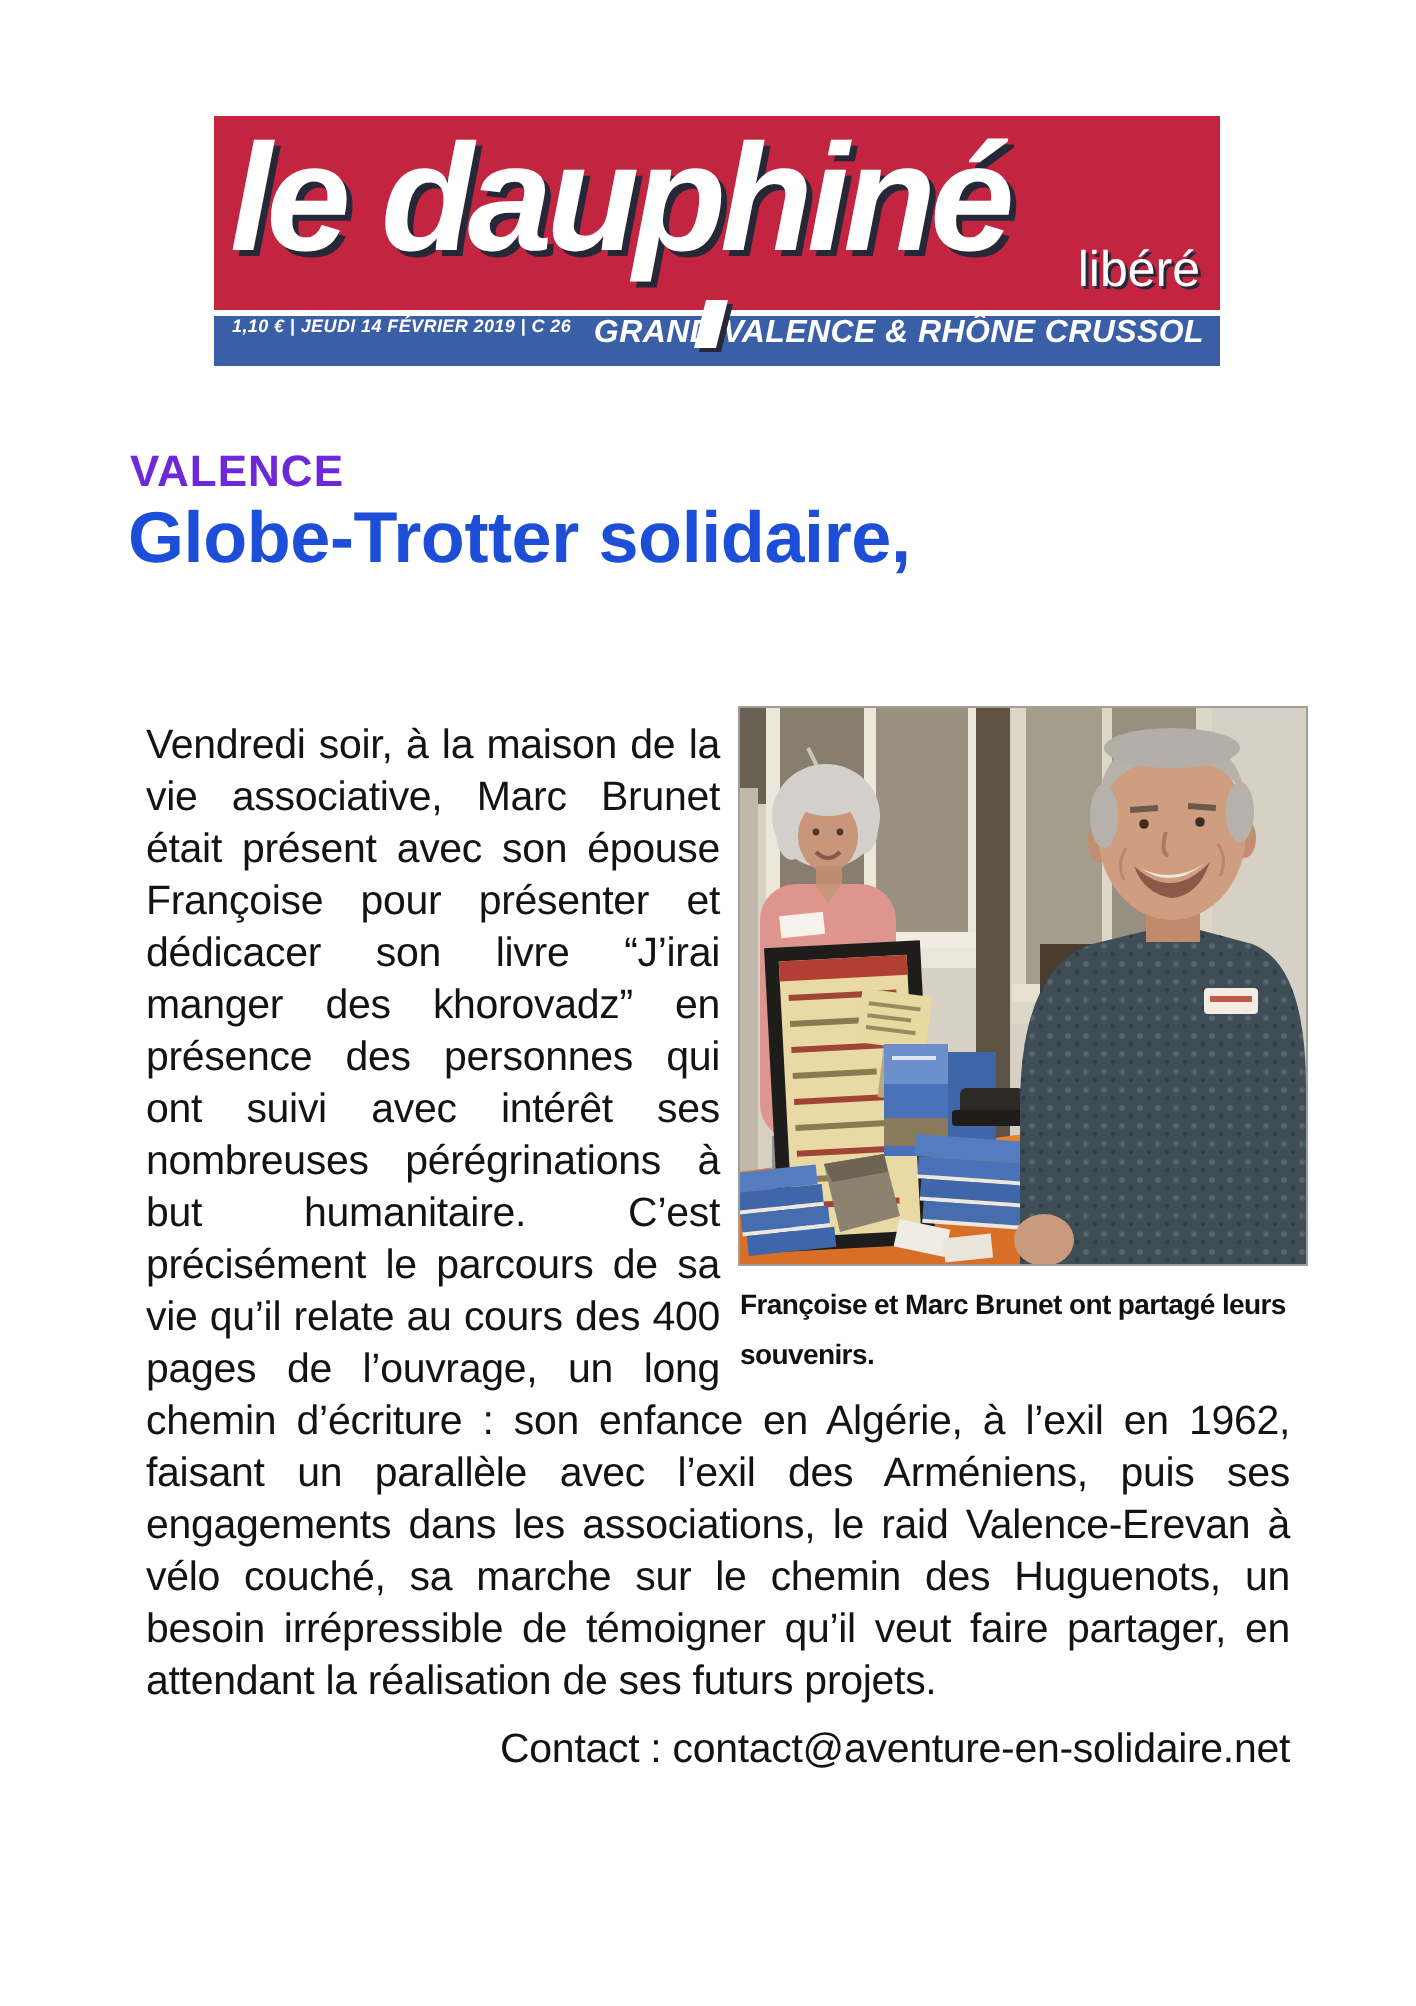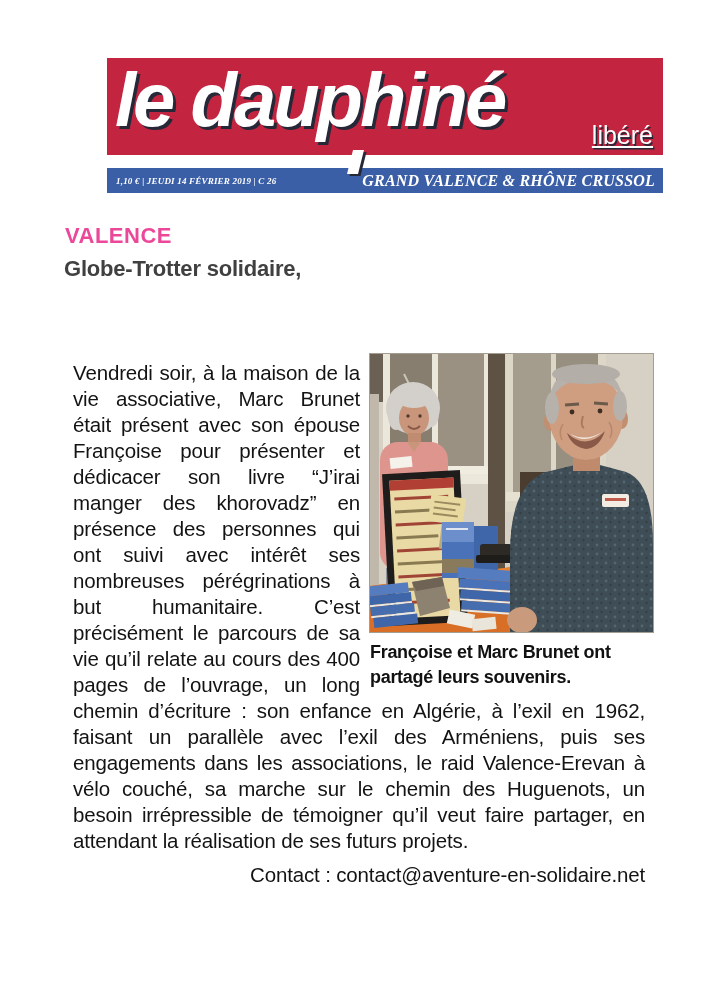--- a/index.html
+++ b/index.html
@@ -2,62 +2,61 @@
 <html lang="fr"><head>
 <meta charset="utf-8">
 <style>
   html,body{margin:0;padding:0;}
   body{
     width:708px;height:1003px;position:relative;background:#ffffff;
     font-family:"Liberation Sans","DejaVu Sans",sans-serif;
     color:#121212;overflow:hidden;
   }
   
-  .masthead{position:absolute;left:107px;top:58px;width:556px;}
+  .masthead{position:absolute;left:107px;top:58px;width:503px;}
   .masthead-red{position:relative;height:97px;background:#c32440;overflow:visible;}
   .wordmark{
     position:absolute;left:8px;top:4px;z-index:3;
     font-size:76px;line-height:1;font-weight:700;font-style:italic;
     color:#ffffff;letter-spacing:-3px;white-space:nowrap;
     text-shadow:3px 3px 0 #262837;pointer-events:none;
   }
   .wordmark-sub{
     position:absolute;right:10px;bottom:5px;z-index:3;
     font-size:25px;font-weight:400;color:#ffffff;
     text-shadow:1.5px 1.5px 0 #262837;
-    text-decoration:underline;
   }
   .p-tail{
     position:absolute;left:243px;top:92px;width:11px;height:24px;z-index:4;
     background:#ffffff;transform:skewX(-14deg);
     box-shadow:3px 2px 0 #262837;
   }
   .masthead-bar{
-    margin-top:13px;height:25px;background:#3b5fa7;
-    display:flex;justify-content:space-between;align-items:center;
-    padding:0 8px 0 9px;box-sizing:border-box;font-family:Liberation Serif, serif;
+    margin-top:3px;height:25px;background:#3b5fa7;
+    display:flex;justify-content:space-between;align-items:flex-start;
+    padding:0 8px 0 9px;box-sizing:border-box;
   }
   .edition{font-size:9px;font-weight:700;font-style:italic;color:#ffffff;letter-spacing:.2px;white-space:nowrap;}
   .region{font-size:16px;font-weight:700;font-style:italic;color:#ffffff;letter-spacing:.2px;white-space:nowrap;}
   
-  .kicker{position:absolute;left:65px;top:223px;font-size:22px;font-weight:700;color:#ec4899;letter-spacing:.5px;}
+  .kicker{position:absolute;left:65px;top:223px;font-size:22px;font-weight:700;color:#6d28d9;letter-spacing:.5px;}
   .headline{
     position:absolute;left:64px;top:250px;margin:0;
-    font-size:22px;line-height:37px;font-weight:700;color:#404040;letter-spacing:-.2px;text-align:center;
+    font-size:36px;line-height:37px;font-weight:700;color:#1d4ed8;letter-spacing:-.2px;text-align:center;
   }
   .article-body{
     position:absolute;left:65px;top:352px;width:588px;
     font-size:20.5px;line-height:26px;letter-spacing:-.15px;color:#131313;
   }
   .article-body p{margin:8px;text-align:justify;hyphens:auto;-webkit-hyphens:auto;}
   .article-body .contact{text-align:right;}
   figure.photo{float:right;width:283px;margin:2px 0 8px 10px;}
   figure.photo svg{display:block;outline:1px solid #a39d92;}
   figure.photo figcaption{
-    margin-top:8px;font-size:18px;line-height:25px;font-weight:700;
+    margin-top:8px;font-size:14px;line-height:25px;font-weight:700;
     color:#111111;letter-spacing:-.3px;text-align:left;
   }
 </style>
 </head>
 <body>
 
 <header class="masthead">
   <div class="masthead-red">
     <div class="wordmark">le dauphiné</div>
     <div class="wordmark-sub">libéré</div>

